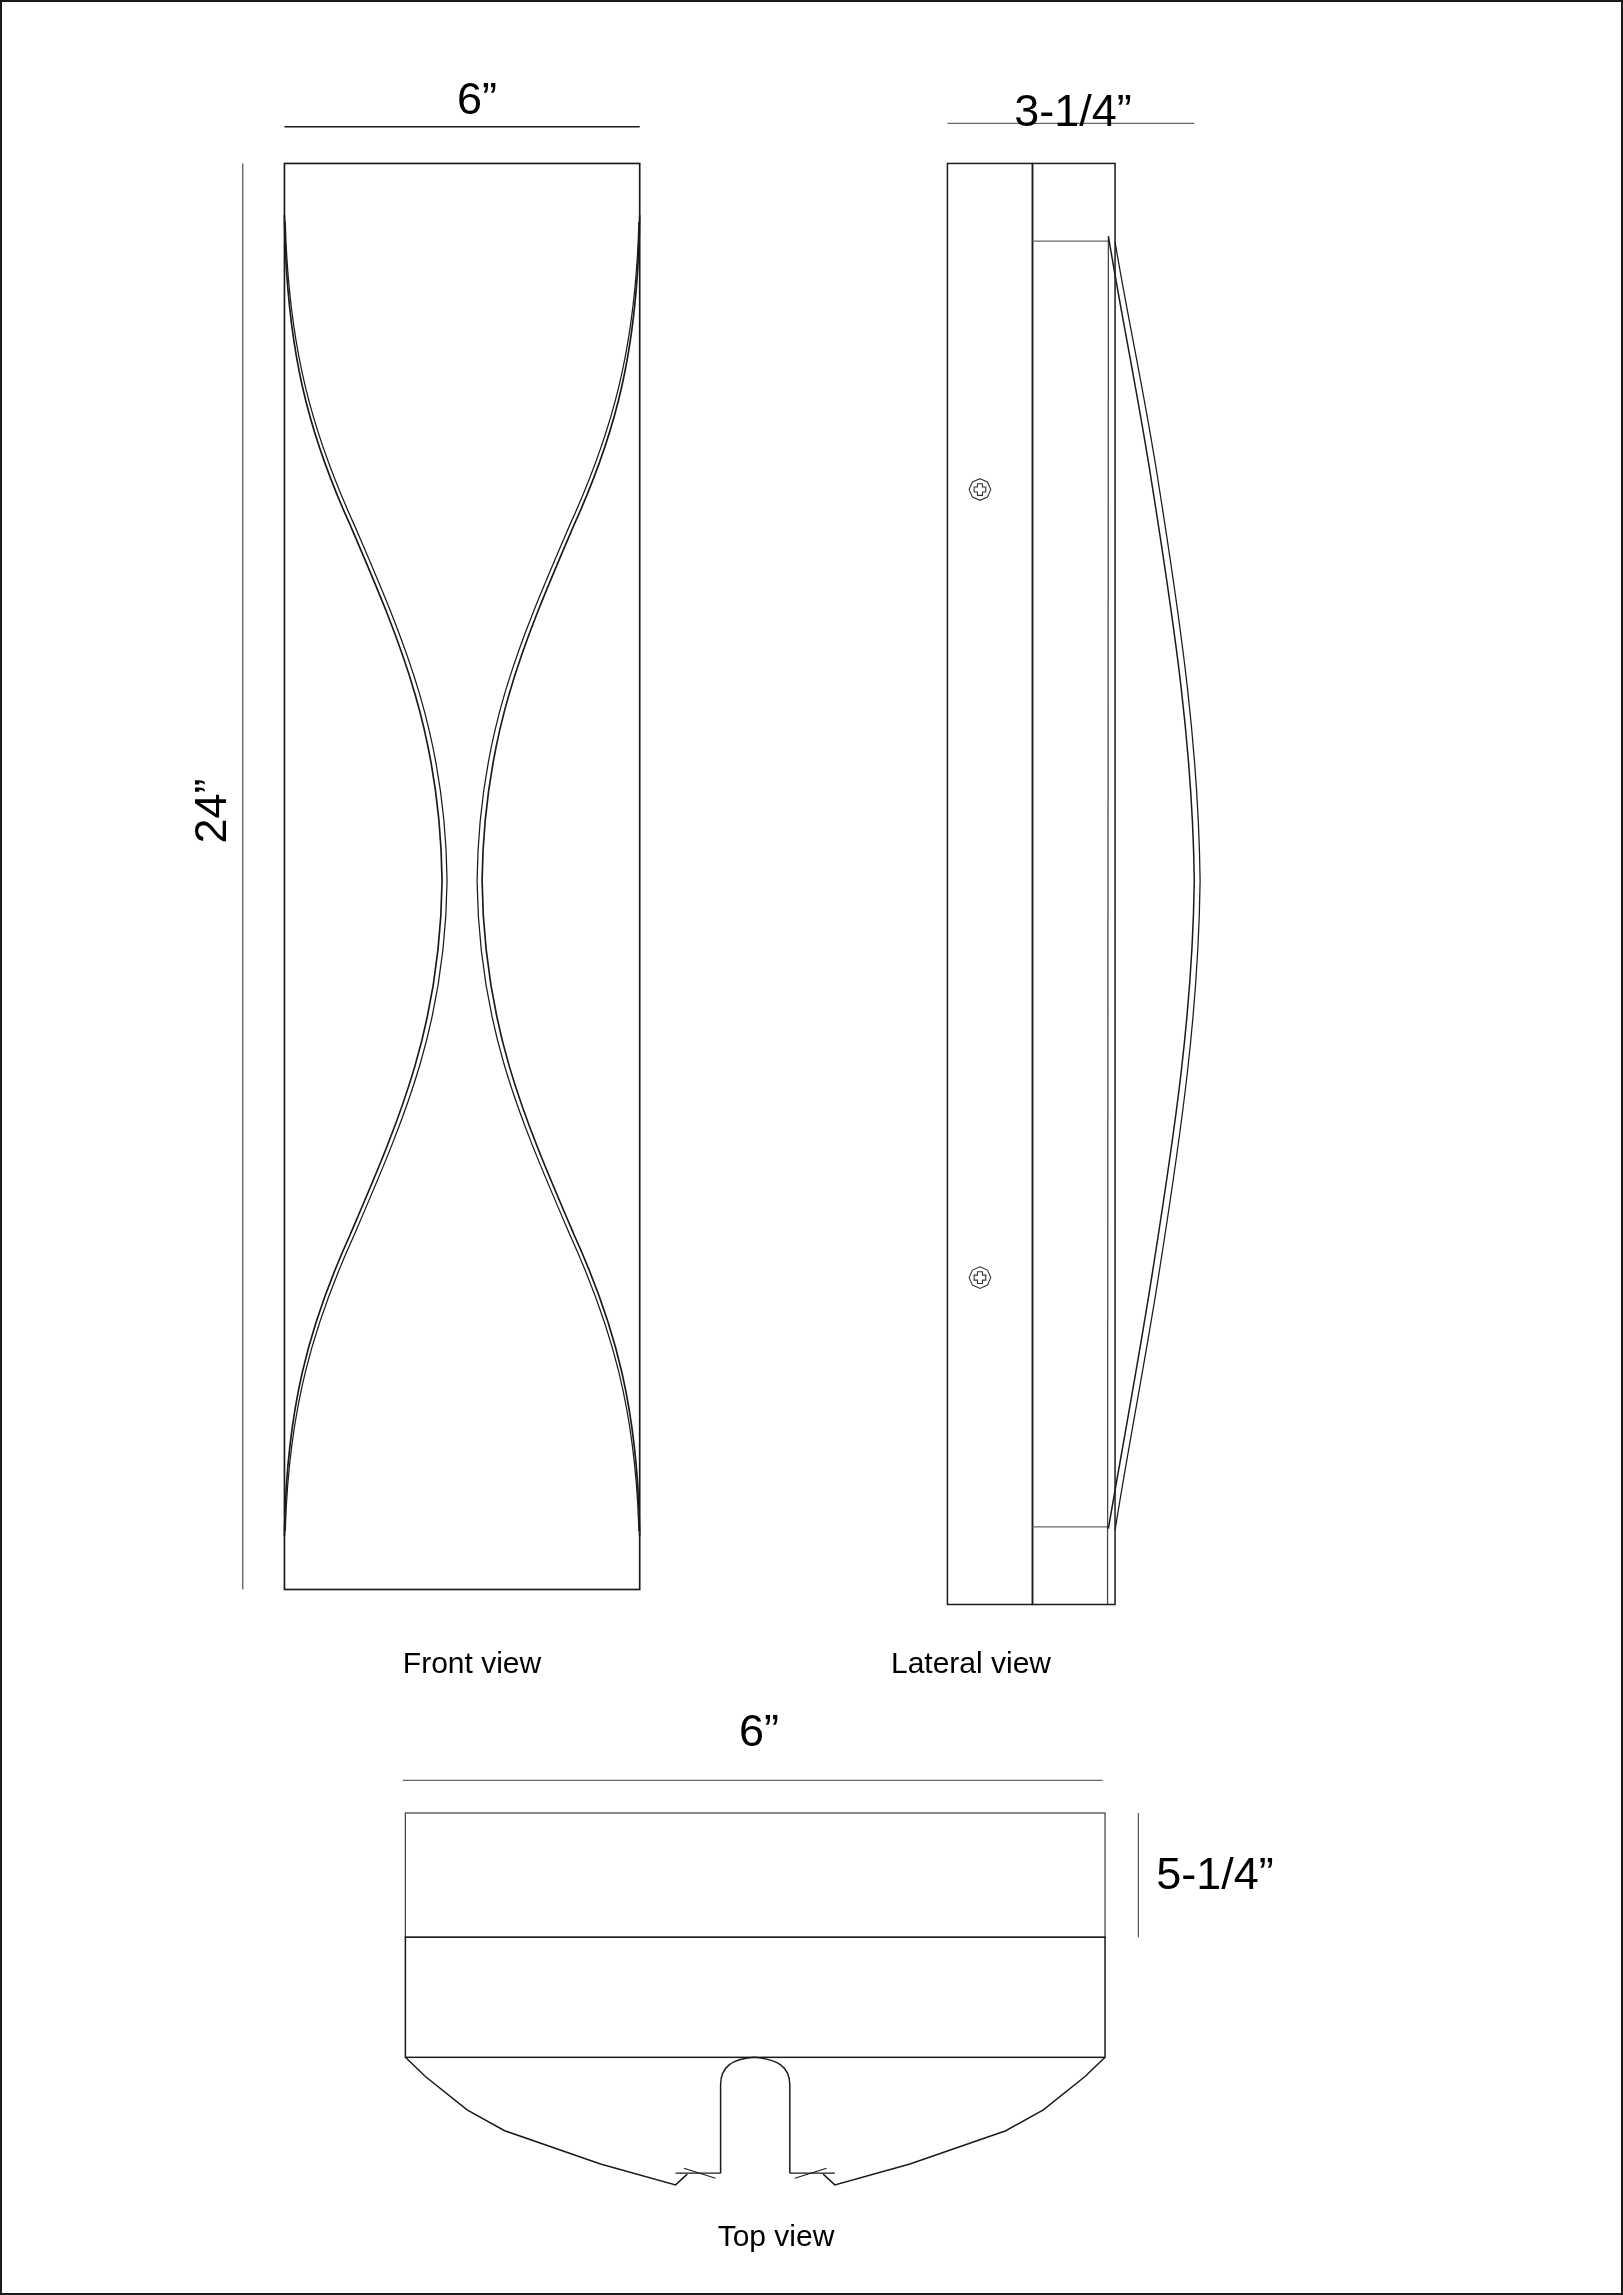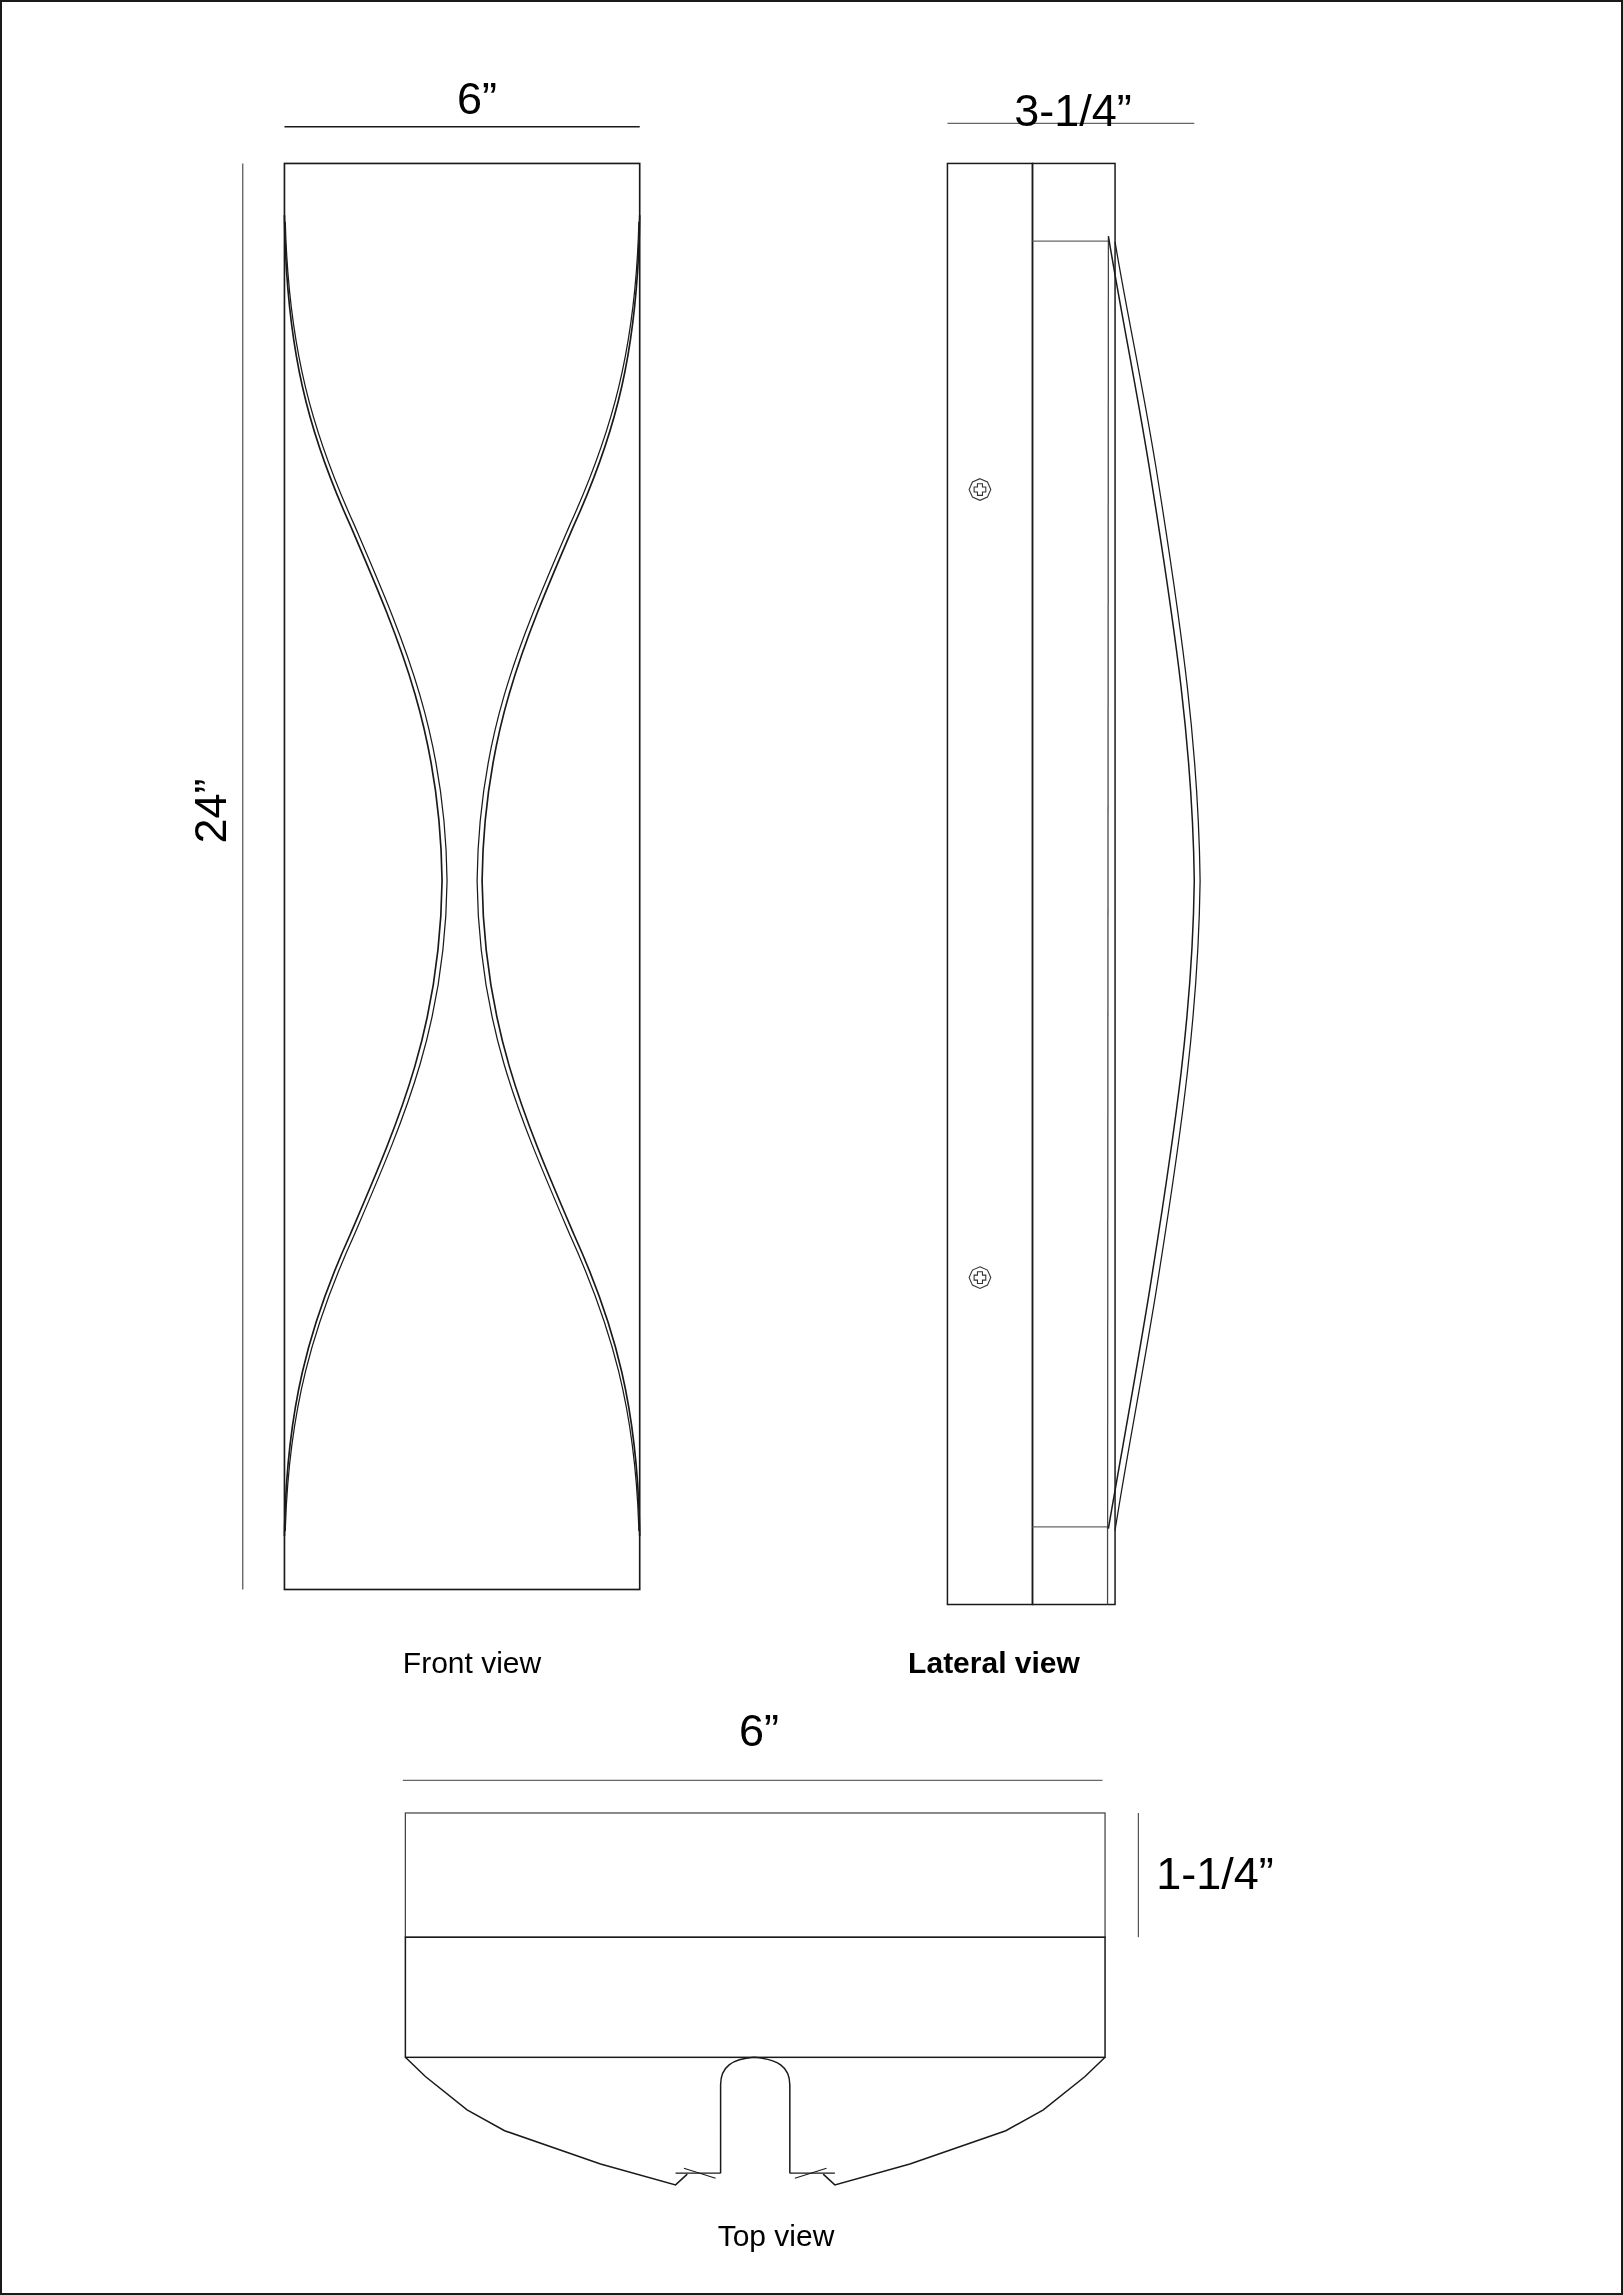--- a/index.html
+++ b/index.html
@@ -121,20 +121,20 @@
 </svg>
 
 <div class="label dim-text" style="left:477px; top:98px;">6”</div>
 
 <div class="label dim-text rotated" style="left:210px; top:811px;">24”</div>
 
 <div class="label dim-text" style="left:1073px; top:98px;margin-top:12px;">3-1/4”</div>
 
 <div class="label view-text" style="left:472px; top:1663px;">Front view</div>
 
-<div class="label view-text" style="left:994px; top:1663px;font-weight:bold;">Lateral view</div>
+<div class="label view-text" style="left:971px; top:1663px;">Lateral view</div>
 
 <div class="label dim-text" style="left:759px; top:1730px;">6”</div>
 
-<div class="label dim-text" style="left:1215px; top:1873px;">1-1/4”</div>
+<div class="label dim-text" style="left:1215px; top:1873px;">5-1/4”</div>
 
 <div class="label view-text" style="left:776px; top:2225px;margin-top:11px;">Top view</div>
 
 
 </body></html>

